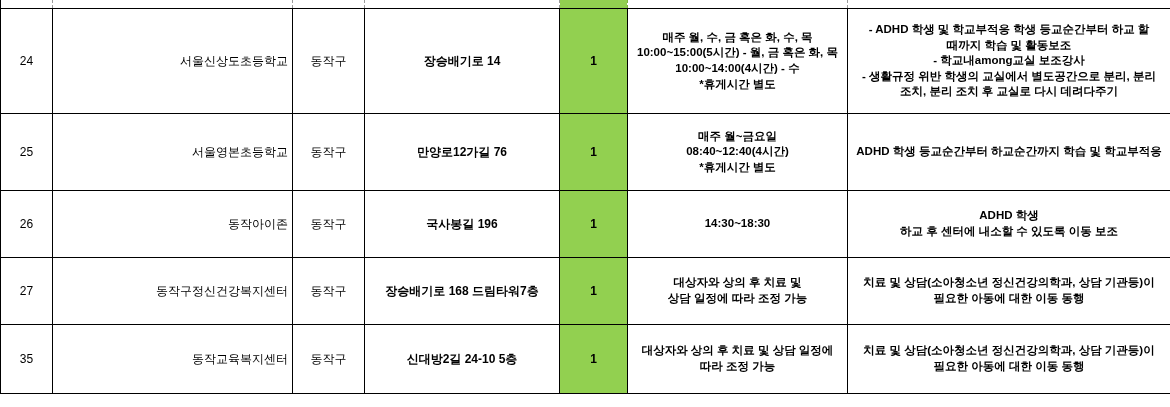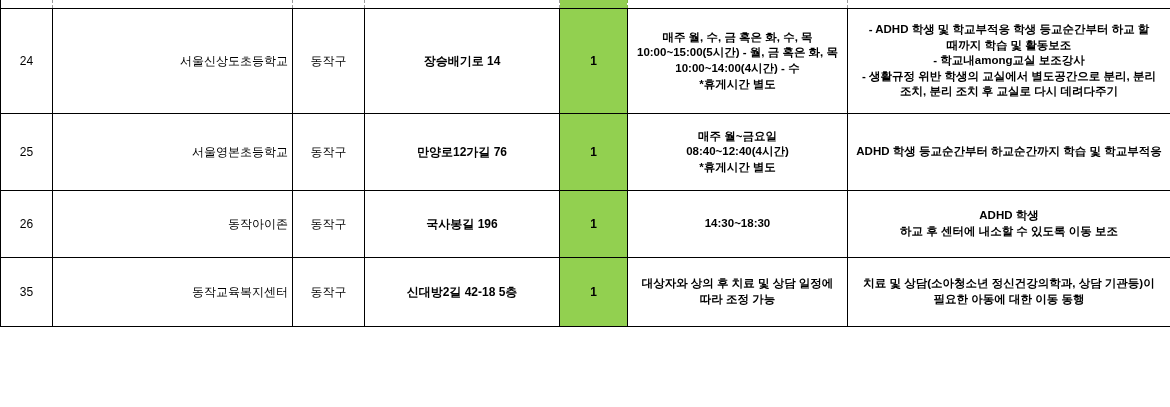--- a/index.html
+++ b/index.html
@@ -148,24 +148,34 @@
       <td class="cell-no">26</td>
       <td class="cell-name">동작아이존</td>
       <td class="cell-dist">동작구</td>
       <td class="cell-addr">국사봉길 196</td>
       <td class="cell-cnt">1</td>
       <td class="cell-time multiline small">14:30~18:30</td>
       <td class="cell-desc multiline small">ADHD 학생
 하교 후 센터에 내소할 수 있도록 이동 보조</td>
     </tr>
 
+    <tr class="r27">
+      <td class="cell-no">27</td>
+      <td class="cell-name">동작구정신건강복지센터</td>
+      <td class="cell-dist">동작구</td>
+      <td class="cell-addr">장승배기로 168 드림타워7층</td>
+      <td class="cell-cnt">1</td>
+      <td class="cell-time multiline small">대상자와 상의 후 치료 및
+상담 일정에 따라 조정 가능</td>
+      <td class="cell-desc multiline small">치료 및 상담(소아청소년 정신건강의학과, 상담 기관등)이 필요한 아동에 대한 이동 동행</td>
+    </tr>
 
     <tr class="r28">
       <td class="cell-no">35</td>
       <td class="cell-name">동작교육복지센터</td>
       <td class="cell-dist">동작구</td>
-      <td class="cell-addr">신대방2길 42-18 5층</td>
+      <td class="cell-addr">신대방2길 24-10 5층</td>
       <td class="cell-cnt">1</td>
       <td class="cell-time multiline small">대상자와 상의 후 치료 및 상담 일정에 따라 조정 가능</td>
       <td class="cell-desc multiline small">치료 및 상담(소아청소년 정신건강의학과, 상담 기관등)이 필요한 아동에 대한 이동 동행</td>
     </tr>
   </tbody>
 </table>
 
 </body></html>

